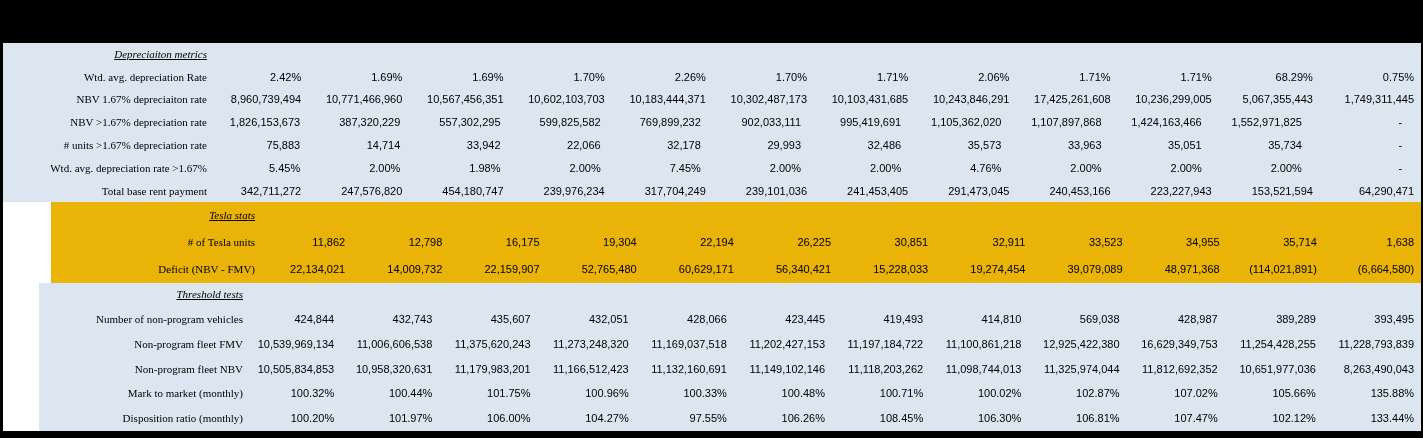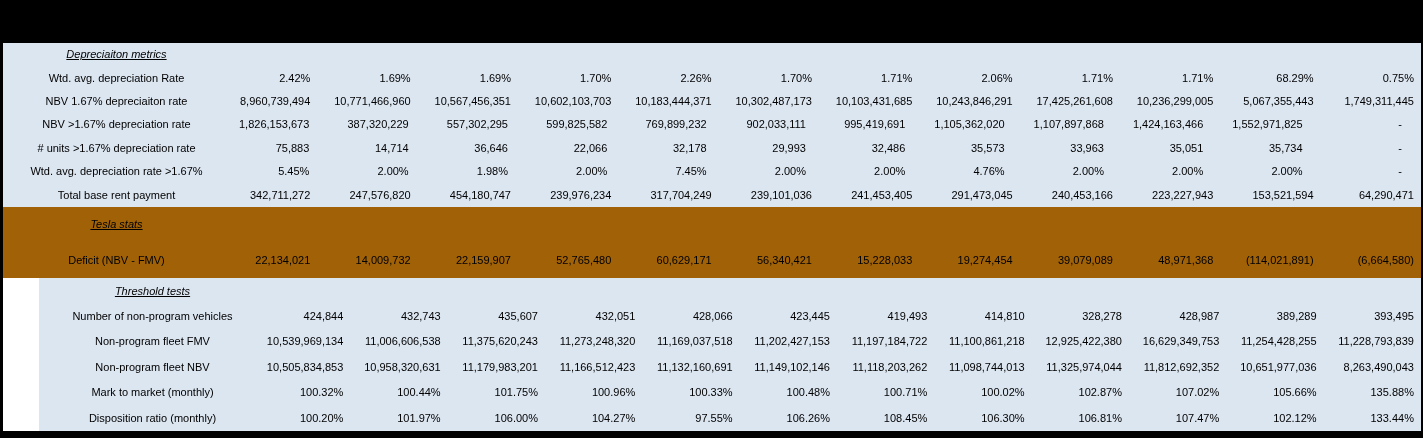--- a/index.html
+++ b/index.html
@@ -29,22 +29,22 @@
     border-right:2px solid #000;
     border-bottom:7px solid #000;
     display:flex;flex-direction:column;
   }
   .section{display:flex;flex-direction:column;flex-grow:1;}
   .row{
     display:flex;flex:1 1 0;align-items:center;
     white-space:nowrap;color:#000;font-size:11px;line-height:1;
   }
   .row-label{
-    width:201px;flex:0 0 201px;padding-left:13px;
-    text-align:center;overflow:hidden;
+    width:201px;flex:0 0 201px;padding-left:3px;
+    text-align:right;overflow:hidden;font-family:Liberation Serif, serif;
   }
   .section-title{
     font-style:italic;text-decoration:underline;
   }
   .value-cell{
     flex:1 1 0;text-align:right;padding-right:7px;overflow:hidden;
   }
   .value-cell.dash{padding-right:19px;}
 </style>
 </head>
@@ -101,21 +101,21 @@
           <div class="value-cell">1,105,362,020</div>
           <div class="value-cell">1,107,897,868</div>
           <div class="value-cell">1,424,163,466</div>
           <div class="value-cell">1,552,971,825</div>
           <div class="value-cell dash">-</div>
         </div>
         <div class="row">
           <div class="row-label"># units &gt;1.67% depreciation rate</div>
           <div class="value-cell">75,883</div>
           <div class="value-cell">14,714</div>
-          <div class="value-cell">36,646</div>
+          <div class="value-cell">33,942</div>
           <div class="value-cell">22,066</div>
           <div class="value-cell">32,178</div>
           <div class="value-cell">29,993</div>
           <div class="value-cell">32,486</div>
           <div class="value-cell">35,573</div>
           <div class="value-cell">33,963</div>
           <div class="value-cell">35,051</div>
           <div class="value-cell">35,734</div>
           <div class="value-cell dash">-</div>
         </div>
@@ -143,23 +143,38 @@
           <div class="value-cell">317,704,249</div>
           <div class="value-cell">239,101,036</div>
           <div class="value-cell">241,453,405</div>
           <div class="value-cell">291,473,045</div>
           <div class="value-cell">240,453,166</div>
           <div class="value-cell">223,227,943</div>
           <div class="value-cell">153,521,594</div>
           <div class="value-cell">64,290,471</div>
         </div>
       </div>
-      <div class="section" style="background: #a16207; flex-grow: 4;">
+      <div class="section" style="background: #eab308; flex-grow: 4; margin-left: 48px;">
         <div class="row">
           <div class="row-label section-title">Tesla stats</div>
+        </div>
+        <div class="row">
+          <div class="row-label"># of Tesla units</div>
+          <div class="value-cell">11,862</div>
+          <div class="value-cell">12,798</div>
+          <div class="value-cell">16,175</div>
+          <div class="value-cell">19,304</div>
+          <div class="value-cell">22,194</div>
+          <div class="value-cell">26,225</div>
+          <div class="value-cell">30,851</div>
+          <div class="value-cell">32,911</div>
+          <div class="value-cell">33,523</div>
+          <div class="value-cell">34,955</div>
+          <div class="value-cell">35,714</div>
+          <div class="value-cell">1,638</div>
         </div>
         <div class="row">
           <div class="row-label">Deficit (NBV - FMV)</div>
           <div class="value-cell">22,134,021</div>
           <div class="value-cell">14,009,732</div>
           <div class="value-cell">22,159,907</div>
           <div class="value-cell">52,765,480</div>
           <div class="value-cell">60,629,171</div>
           <div class="value-cell">56,340,421</div>
           <div class="value-cell">15,228,033</div>
@@ -177,21 +192,21 @@
         <div class="row">
           <div class="row-label">Number of non-program vehicles</div>
           <div class="value-cell">424,844</div>
           <div class="value-cell">432,743</div>
           <div class="value-cell">435,607</div>
           <div class="value-cell">432,051</div>
           <div class="value-cell">428,066</div>
           <div class="value-cell">423,445</div>
           <div class="value-cell">419,493</div>
           <div class="value-cell">414,810</div>
-          <div class="value-cell">328,278</div>
+          <div class="value-cell">569,038</div>
           <div class="value-cell">428,987</div>
           <div class="value-cell">389,289</div>
           <div class="value-cell">393,495</div>
         </div>
         <div class="row">
           <div class="row-label">Non-program fleet FMV</div>
           <div class="value-cell">10,539,969,134</div>
           <div class="value-cell">11,006,606,538</div>
           <div class="value-cell">11,375,620,243</div>
           <div class="value-cell">11,273,248,320</div>

